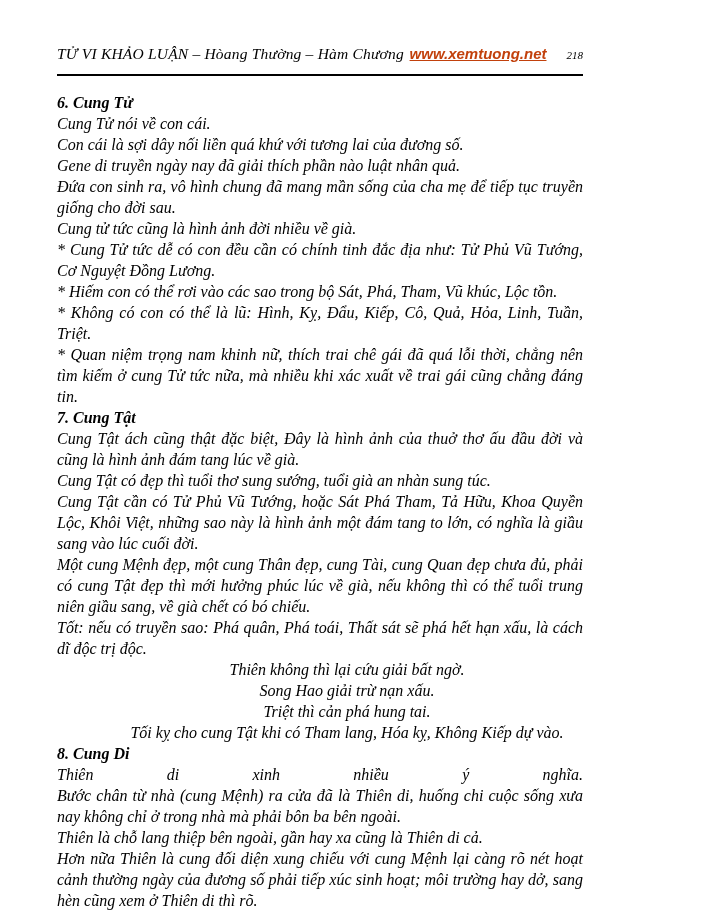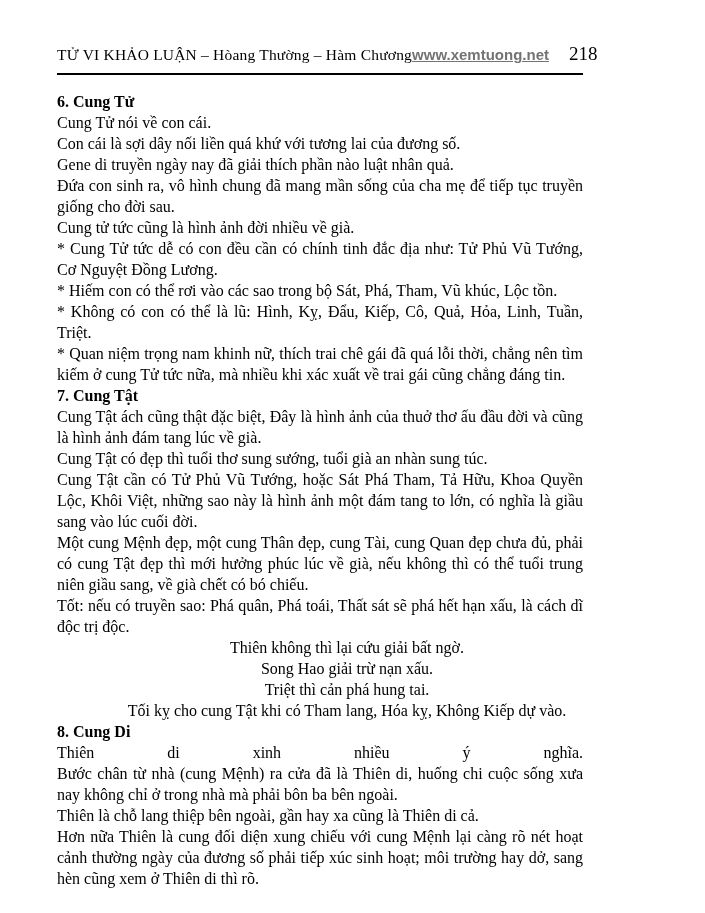--- a/index.html
+++ b/index.html
@@ -12,20 +12,21 @@
     height: 913px;
     overflow: hidden;
     font-family: "Liberation Serif", serif;
     color: #000000;
   }
   .page {
     box-sizing: border-box;
     width: 637px;
     height: 913px;
     padding: 44px 54px 0 57px;
+    font-style: italic;
   }
   .header {
     display: flex;
     justify-content: space-between;
     align-items: baseline;
     font-size: 15.5px;
     line-height: 19px;
     white-space: nowrap;
   }
   .header-title {
@@ -38,21 +39,21 @@
   }
   .header-link {
     font-family: "Liberation Sans", sans-serif;
     font-weight: bold;
     font-size: 15px;
     color: #0000ff;
     text-decoration: underline;
     cursor: pointer;
   }
   .header-page {
-    font-size: 19px;
+    font-size: 11px;
   }
   .rule {
     border: none;
     border-top: 2px solid #000000;
     margin: 9px 0 13px 0;
   }
   .doc-body {
     font-size: 16px;
     line-height: 21px;
     text-align: justify;
@@ -75,21 +76,21 @@
     text-align-last: justify;
   }
 </style>
 </head>
 <body>
 
 <div class="page">
   <div class="header">
     <span class="header-title">TỬ VI KHẢO LUẬN – Hòang Thường – Hàm Chương</span>
     <span class="header-right">
-      <a class="header-link" style="color: #737373;">www.xemtuong.net</a>
+      <a class="header-link" style="color: #c2410c;">www.xemtuong.net</a>
       <span class="header-page">218</span>
     </span>
   </div>
   <hr class="rule">
   <div class="doc-body">
       <div class="section-heading first">6. Cung Tử</div>
       <div class="para">Cung Tử nói về con cái.</div>
       <div class="para">Con cái là sợi dây nối liền quá khứ với tương lai của đương số.</div>
       <div class="para">Gene di truyền ngày nay đã giải thích phần nào luật nhân quả.</div>
       <div class="para">Đứa con sinh ra, vô hình chung đã mang mần sống của cha mẹ để tiếp tục truyền giống cho đời sau.</div>

